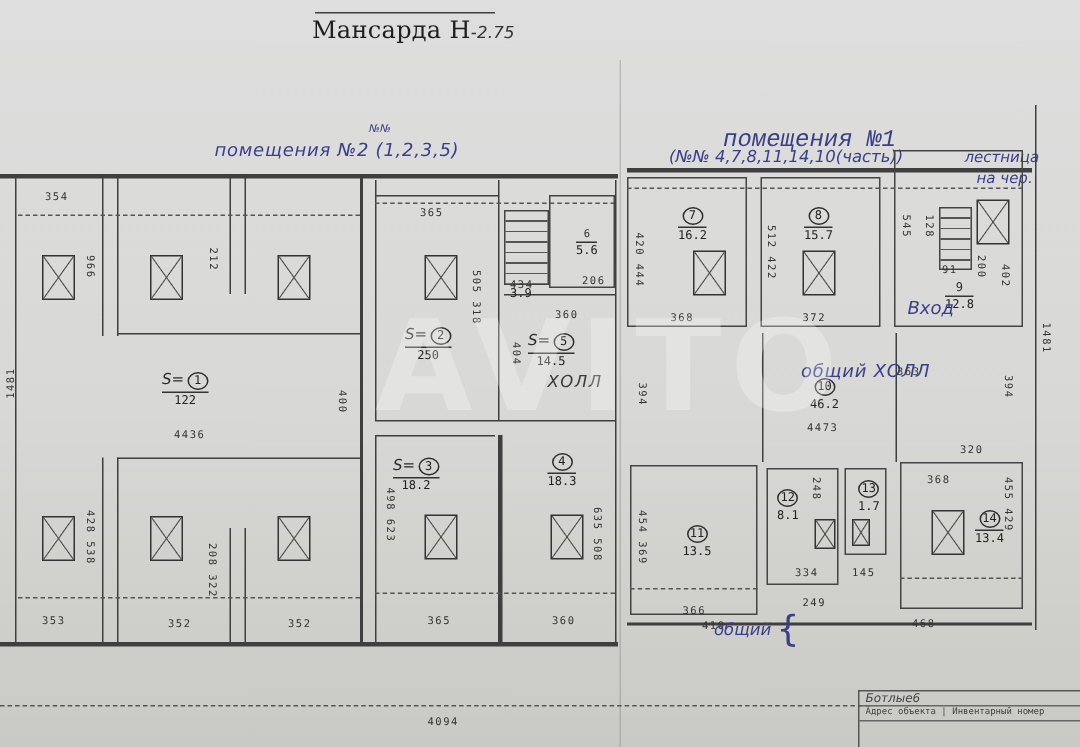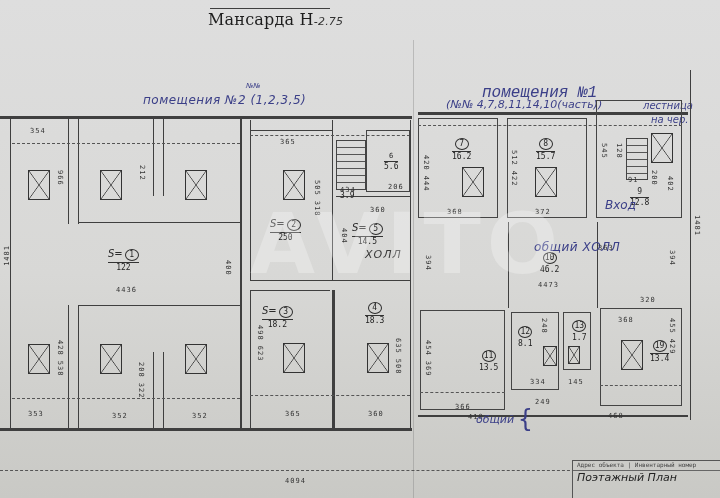--- a/index.html
+++ b/index.html
@@ -158,24 +158,24 @@
 <div class="room-tag" style="left:365px;top:302px;"><span class="num">4</span><span class="area">18.3</span></div>
 <div class="room-tag" style="left:352px;top:222px;"><span class="s">S=</span><span class="num">5</span><span class="area">14.5</span></div>
 <div class="room-tag" style="left:384px;top:152px;font-size:7px;"><span>6</span><span class="area">5.6</span></div>
 <div class="room-tag" style="left:340px;top:143px;font-size:7px;">
     <span class="area" style="border:none;margin-top:48px;">3.9</span>
   </div>
 <div class="room-tag" style="left:452px;top:138px;"><span class="num">7</span><span class="area">16.2</span></div>
 <div class="room-tag" style="left:536px;top:138px;"><span class="num">8</span><span class="area">15.7</span></div>
 <div class="room-tag" style="left:630px;top:187px;"><span>9</span><span class="area">12.8</span></div>
 <div class="room-tag" style="left:540px;top:252px;"><span class="num">10</span><span class="area" style="border:none;">46.2</span></div>
-<div class="room-tag" style="left:455px;top:350px;margin-left:24px;"><span class="num">11</span><span class="area" style="border:none;">13.5</span></div>
+<div class="room-tag" style="left:455px;top:350px;"><span class="num">11</span><span class="area" style="border:none;">13.5</span></div>
 <div class="room-tag" style="left:518px;top:326px;"><span class="num">12</span><span class="area" style="border:none;">8.1</span></div>
 <div class="room-tag" style="left:572px;top:320px;"><span class="num">13</span><span class="area" style="border:none;">1.7</span></div>
-<div class="room-tag" style="left:650px;top:340px;"><span class="num">19</span><span class="area">13.4</span></div>
+<div class="room-tag" style="left:650px;top:340px;"><span class="num">14</span><span class="area">13.4</span></div>
 
 <div class="abs hand-gray hall5">ХОЛЛ</div>
 <div class="abs hand common-hall">общий   ХОЛЛ</div>
 <div class="abs hand entrance">Вход</div>
 
 <div class="abs dim" style="left:30px;top:127px;">354</div>
 <div class="abs dim" style="left:280px;top:138px;">365</div>
 <div class="abs dim" style="left:370px;top:206px;">360</div>
 <div class="abs dim" style="left:340px;top:186px;">434</div>
 <div class="abs dim" style="left:388px;top:183px;">206</div>
@@ -224,17 +224,17 @@
 <div class="abs vdim" style="left:668px;top:318px;">455 429</div>
 
 <div class="dash" style="left:0;top:470px;width:580px;"></div>
 
 <div class="abs hand legend">
   <span class="legend-block">общий</span>
   <span class="brace">{</span>
 </div>
 
 <div class="abs titleblock">
+  <div class="tb-row" style="font-family:'DejaVu Sans',sans-serif;font-style:italic;font-size:8px;">Ботлые6</div>
   <div class="tb-row"><span>Адрес объекта</span> | <span>Инвентарный номер</span></div>
-  <div class="tb-title">Поэтажный План</div>
 </div>
 
 <div class="watermark">AVITO</div>
 
 </body></html>

